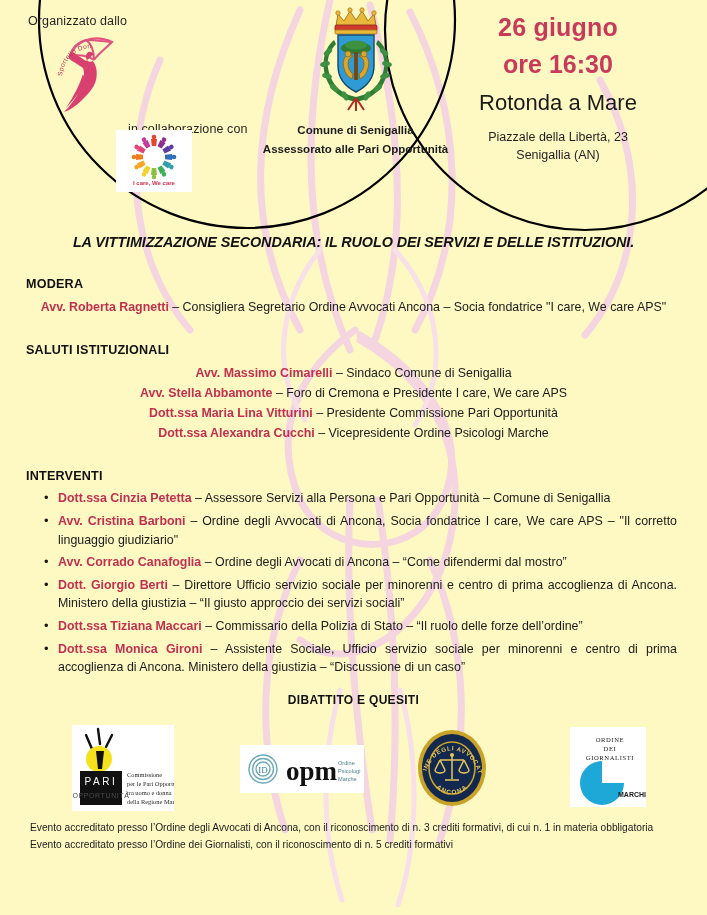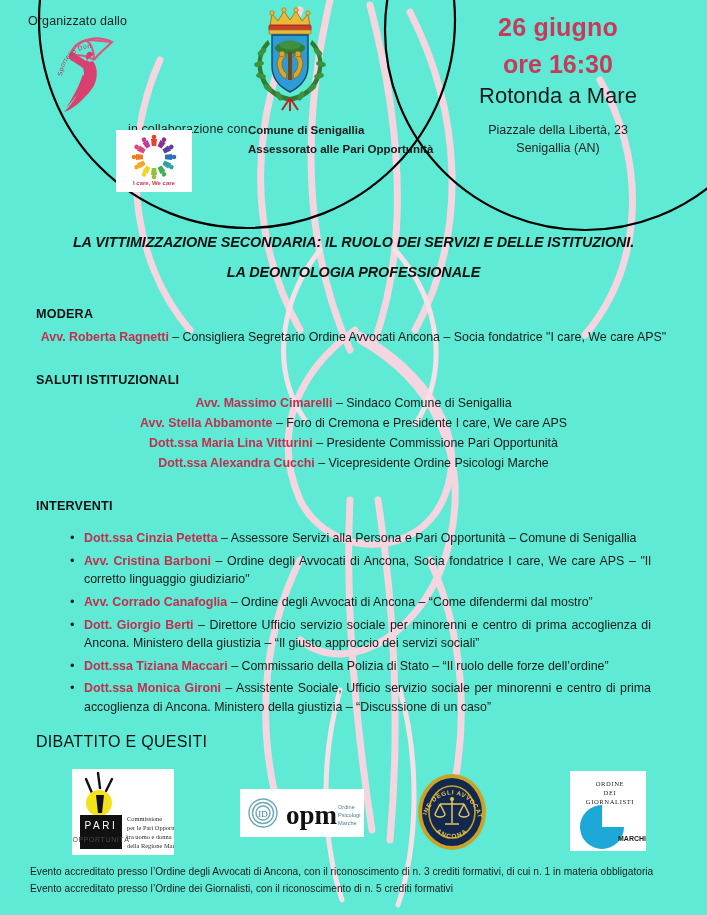--- a/index.html
+++ b/index.html
@@ -8,21 +8,21 @@
     background: #ffffff;
   }
   body {
     font-family: "Liberation Sans", sans-serif;
   }
   #poster {
     position: relative;
     width: 707px;
     height: 915px;
     overflow: hidden;
-    background: #5eead4;
+    background: #fef9c3;
   }
   
   .bg-flower {
     position: absolute;
     left: 0; top: 0;
     width: 707px; height: 915px;
     pointer-events: none;
     z-index: 0;
   }
   .header-circles {
@@ -61,21 +61,21 @@
     margin-left: 88px;
     margin-top: -6px;
     background: #fff;
     width: 76px; height: 62px;
     display: block;
   }
   .hdr-center {
     position: absolute;
     left: 248px; top: 4px;
     width: 215px;
-    text-align: left;
+    text-align: center;
   }
   .hdr-center .comune-name {
     font-size: 11.5px;
     font-weight: bold;
     color: #1b1b1b;
     line-height: 1.35;
     margin-top: 3px;
   }
   .hdr-right {
     position: absolute;
@@ -93,34 +93,34 @@
   .time-line {
     font-size: 25px;
     font-weight: bold;
     color: #c8395a;
     line-height: 1.25;
     margin-top: 6px;
   }
   .venue-line {
     font-size: 22px;
     color: #1b1b1b;
-    margin-top: 2px;
+    margin-top: 9px;
     line-height: 1.2;
   }
   .addr-line {
     font-size: 12.5px;
     color: #231f20;
     margin-top: 12px;
     line-height: 1.45;
   }
   
   .body-wrap {
     position: relative;
     z-index: 3;
-    padding: 0 36px;
+    padding: 0 26px;
   }
   .title {
     text-align: center;
     font-weight: bold;
     font-style: italic;
     font-size: 14.4px;
     color: #111;
     letter-spacing: -.1px;
     line-height: 1.1;
   }
@@ -141,42 +141,43 @@
     font-size: 12.4px;
     color: #1b1b1b;
     line-height: 1.62;
   }
   .nm {
     color: #c0304f;
     font-weight: bold;
   }
   .talk-list {
     list-style: none;
-    margin: 16px;
+    margin: 0;
     padding: 0 4px 0 18px;
   }
   .talk-list li {
     position: relative;
     font-size: 12.4px;
     color: #1b1b1b;
     line-height: 1.5;
     margin-bottom: 4px;
     padding-left: 14px;
     text-align: justify;
   }
   .talk-list li::before {
     content: "\2022";
     position: absolute;
     left: 0; top: -1px;
     color: #1b1b1b;
     font-size: 13px;
   }
   .dibattito {
-    font-weight: normal;
-    font-size: 16px;
+    text-align: center;
+    font-weight: bold;
+    font-size: 12px;
     color: #111;
     letter-spacing: .3px;
     margin-top: 16px;
   }
   
   .logos {
     position: relative;
     z-index: 3;
     height: 92px;
     margin-top: 14px;
@@ -379,21 +380,20 @@
         <span>Piazzale della Libertà, 23</span><br>
         <span>Senigallia (AN)</span>
       </div>
     </div>
   </div>
 
   <div class="body-wrap">
 
     <div class="title">
       <span class="l1">LA VITTIMIZZAZIONE SECONDARIA: IL RUOLO DEI SERVIZI E DELLE ISTITUZIONI.</span>
-      <span class="l2">LA DEONTOLOGIA PROFESSIONALE</span>
     </div>
 
     <div class="sec-head">MODERA</div>
     <div class="centered-line">
       <span class="nm">Avv. Roberta Ragnetti</span><span> –  Consigliera Segretario Ordine Avvocati Ancona – Socia fondatrice "I care, We care APS"</span>
     </div>
 
     <div class="sec-head">SALUTI ISTITUZIONALI</div>
     <div class="centered-line">
       <span class="nm">Avv. Massimo Cimarelli</span><span> – Sindaco Comune di Senigallia</span>

